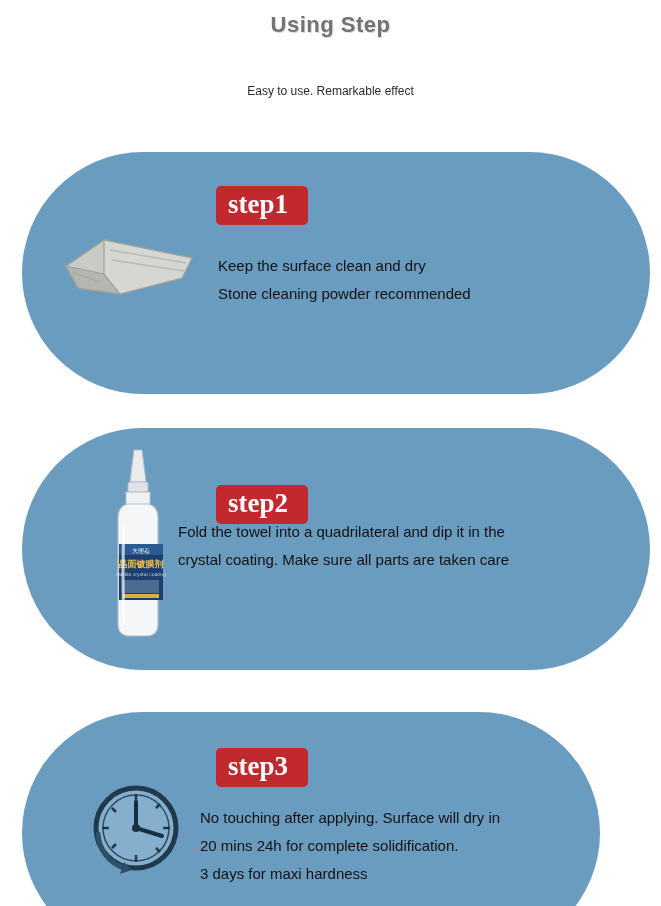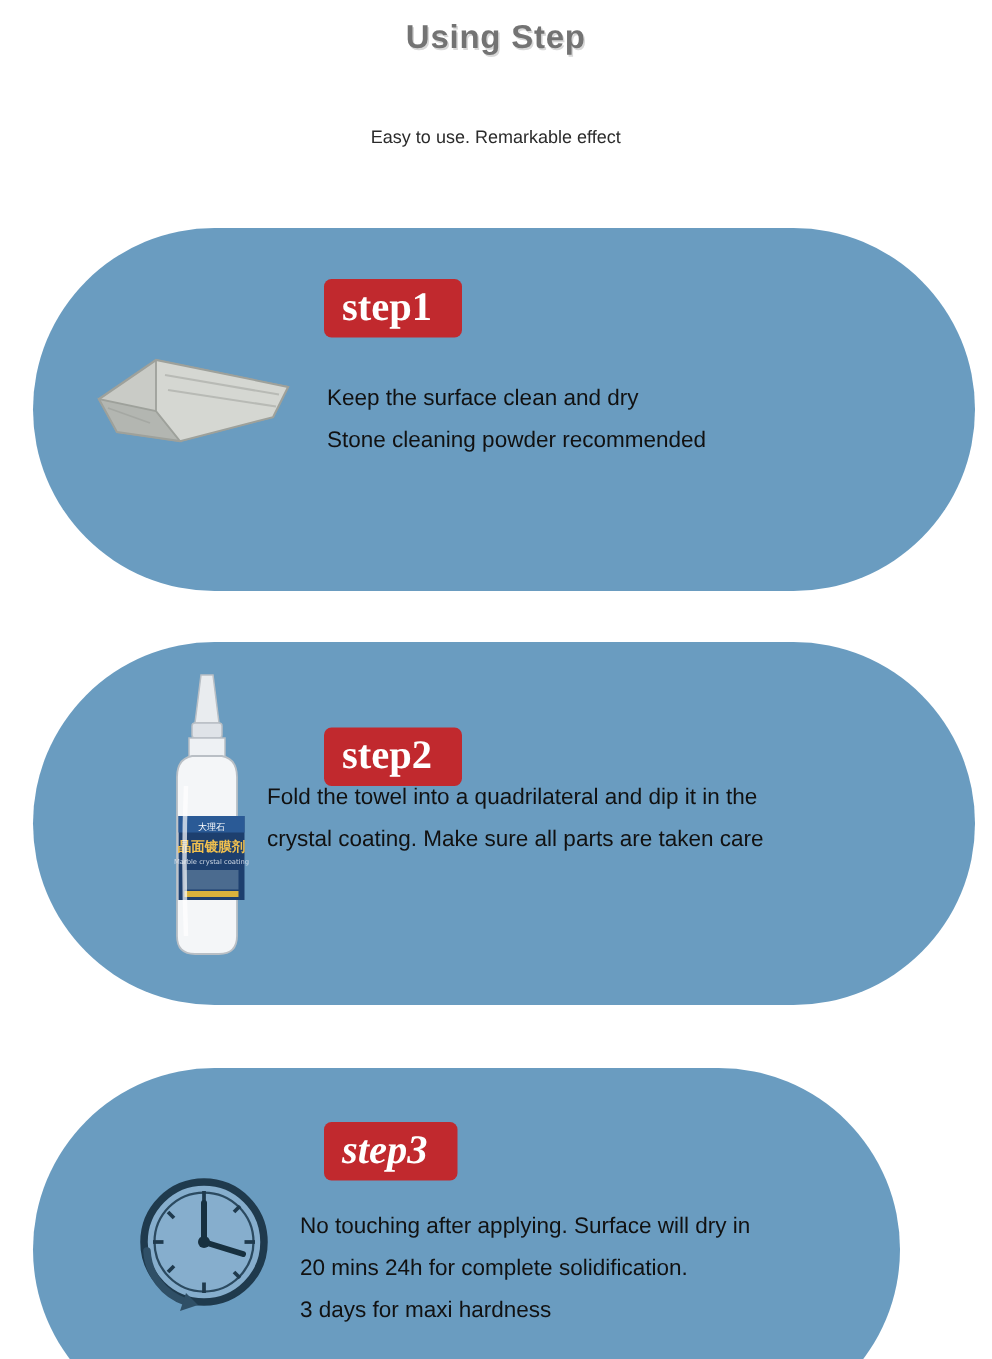--- a/index.html
+++ b/index.html
@@ -57,21 +57,21 @@
     font-family: "Liberation Serif", serif;
     font-weight: bold;
     font-size: 27px;
     border-radius: 5px;
     padding: 5px 20px 7px 12px;
     line-height: 1;
     white-space: nowrap;
   }
   .badge-1 { left: 216px; top: 186px; }
   .badge-2 { left: 216px; top: 453px; margin-top: 32px; }
-  .badge-3 { left: 216px; top: 748px; font-style: italic; }
+  .badge-3 { left: 216px; top: 748px; }
 
   .step-text {
     position: absolute;
     font-size: 15px;
     line-height: 1.88;
     color: #111111;
   }
   .text-1 { left: 218px; top: 252px; width: 400px; }
   .text-2 { left: 178px; top: 518px; width: 460px; }
   .text-3 { left: 200px; top: 804px; width: 430px; }

